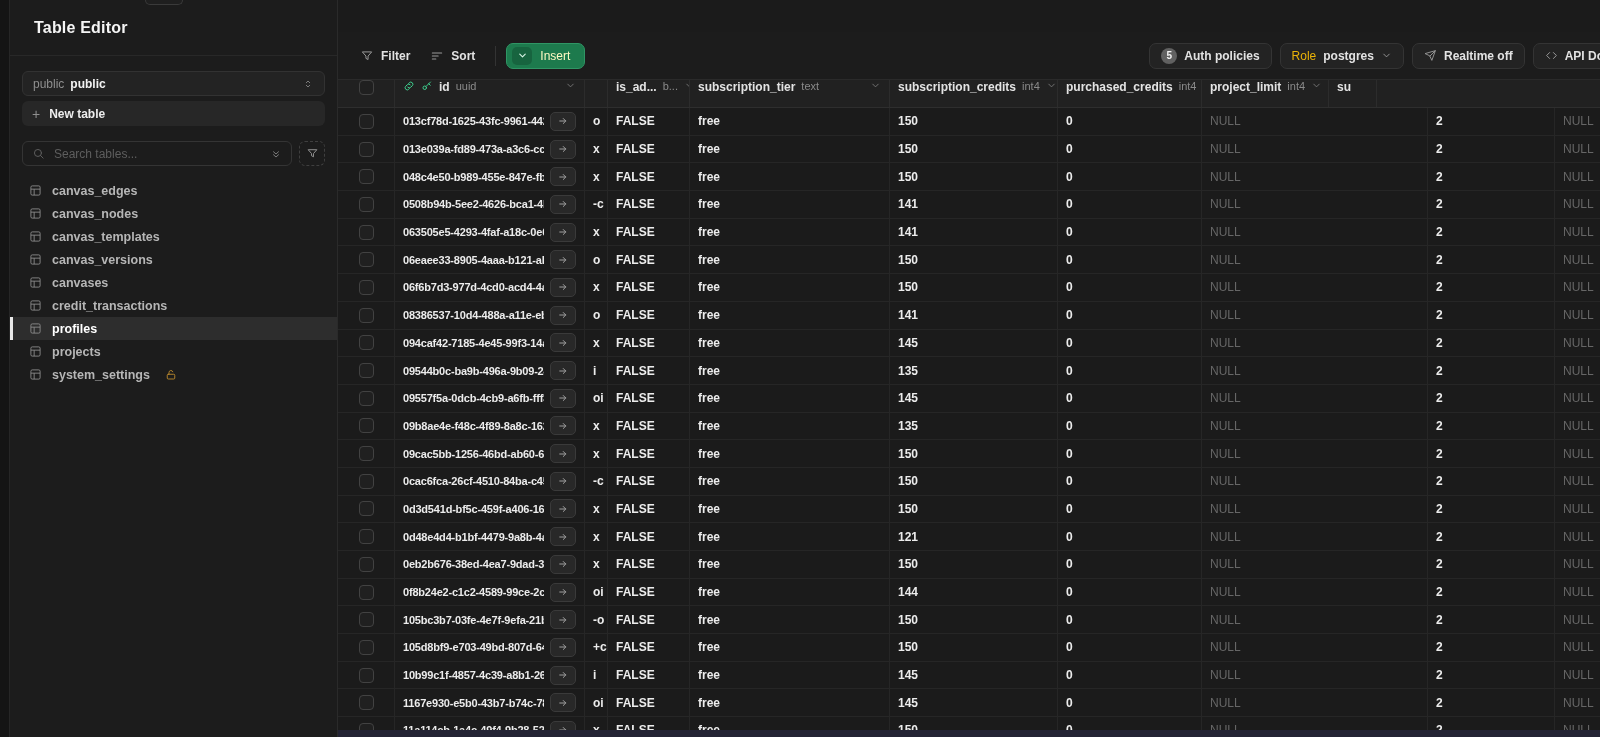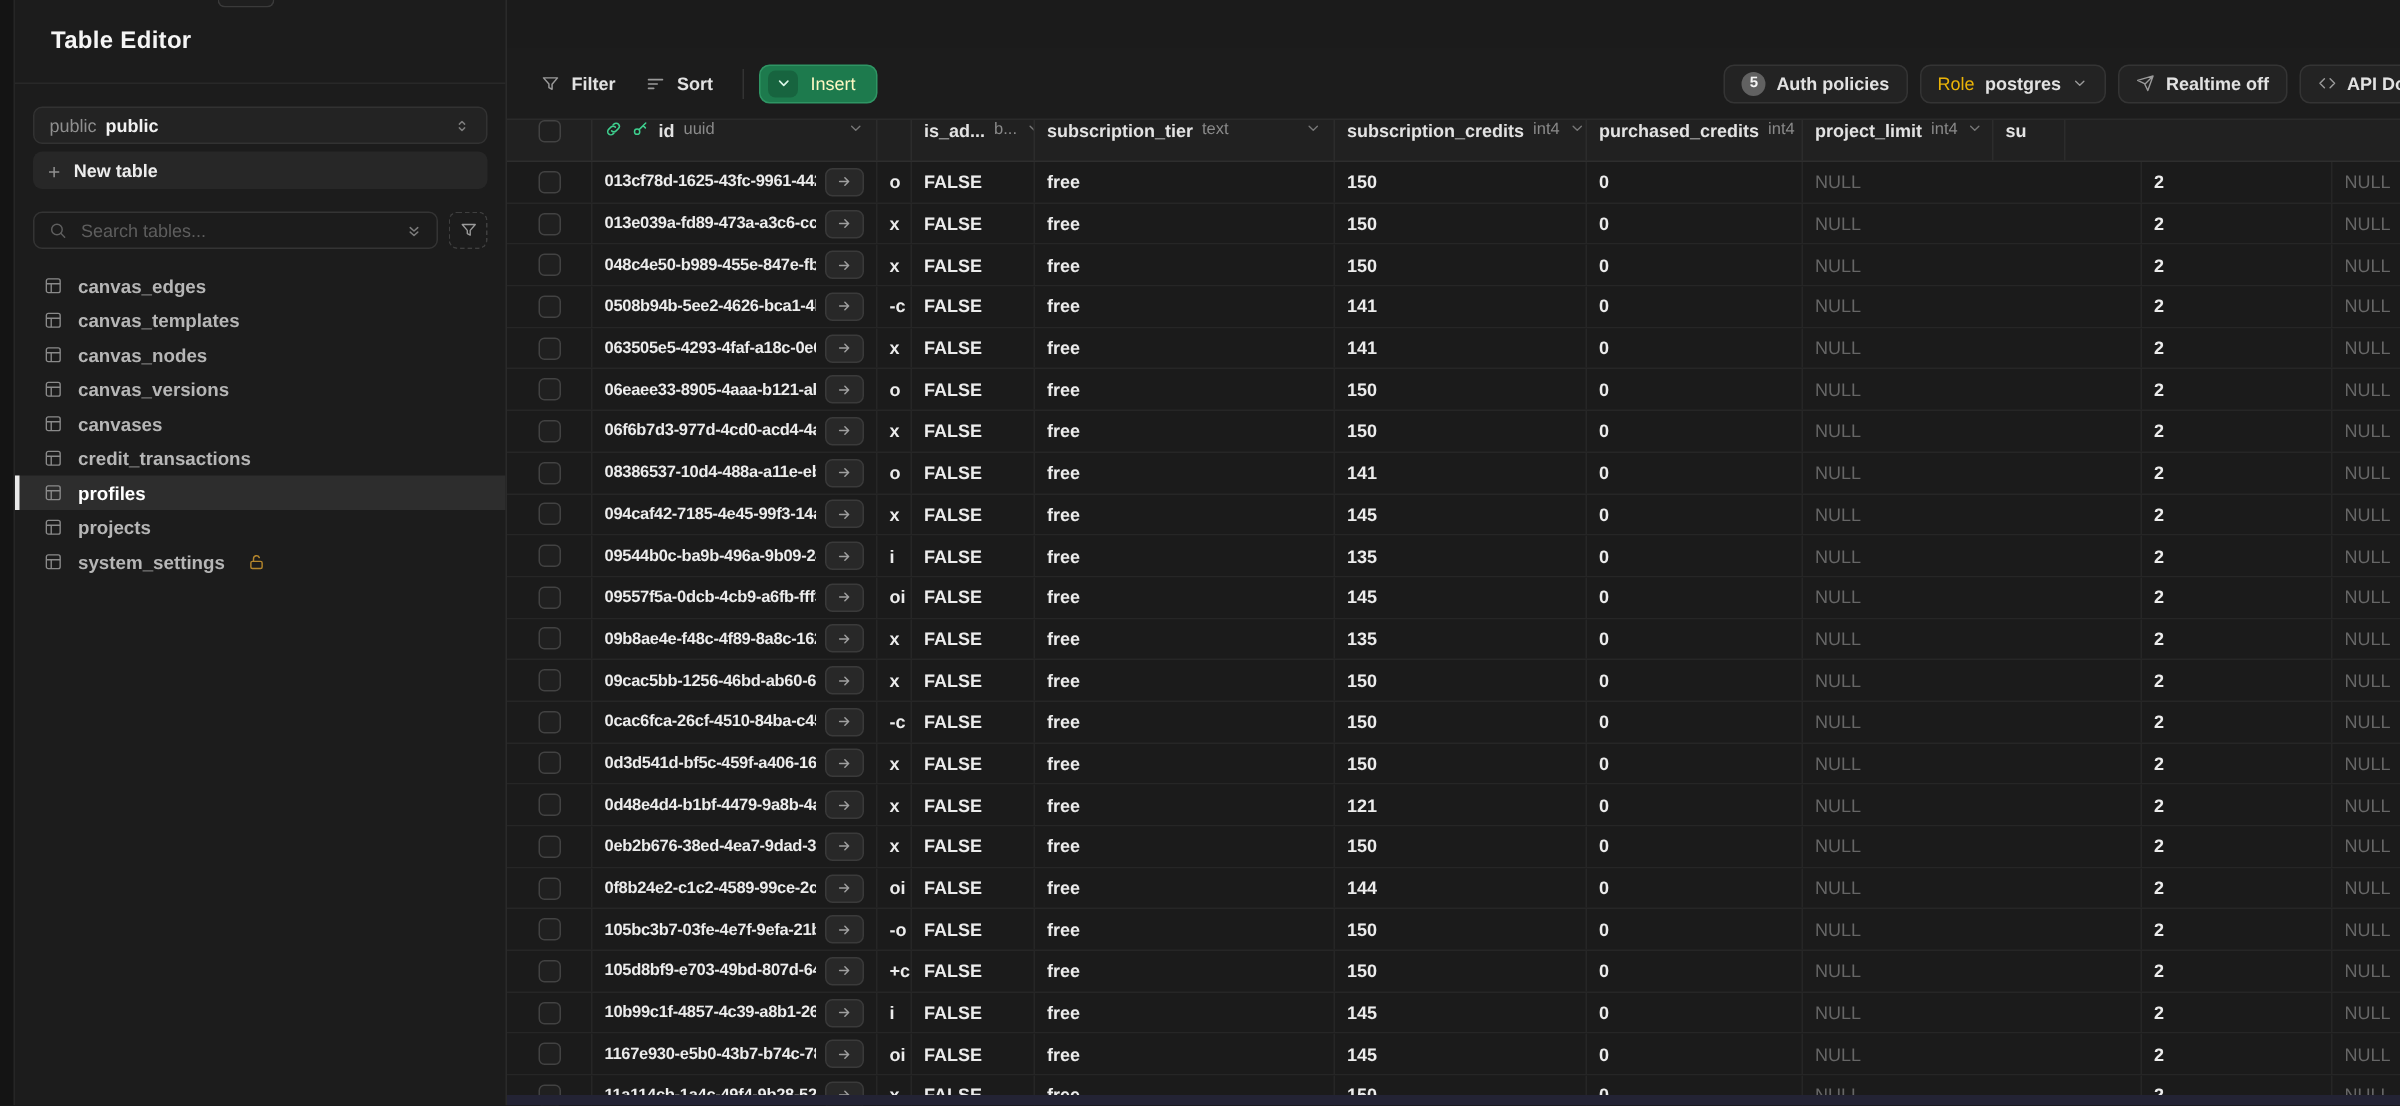--- a/index.html
+++ b/index.html
@@ -150,30 +150,30 @@
           </span>
           <span class="sb-label">canvas_edges</span>
         </div>
         <div class="sb-item">
           <span class="tbl-ic">
             <svg viewBox="0 0 24 24" width="13" height="13" fill="none" stroke="currentColor" stroke-width="1.7">
               <rect x="3.5" y="3.5" width="17" height="17" rx="2.5"></rect>
               <path d="M3.5 9.5h17M9.5 9.5v11"></path>
             </svg>
           </span>
-          <span class="sb-label">canvas_templates</span>
+          <span class="sb-label">canvas_nodes</span>
         </div>
         <div class="sb-item">
           <span class="tbl-ic">
             <svg viewBox="0 0 24 24" width="13" height="13" fill="none" stroke="currentColor" stroke-width="1.7">
               <rect x="3.5" y="3.5" width="17" height="17" rx="2.5"></rect>
               <path d="M3.5 9.5h17M9.5 9.5v11"></path>
             </svg>
           </span>
-          <span class="sb-label">canvas_nodes</span>
+          <span class="sb-label">canvas_templates</span>
         </div>
         <div class="sb-item">
           <span class="tbl-ic">
             <svg viewBox="0 0 24 24" width="13" height="13" fill="none" stroke="currentColor" stroke-width="1.7">
               <rect x="3.5" y="3.5" width="17" height="17" rx="2.5"></rect>
               <path d="M3.5 9.5h17M9.5 9.5v11"></path>
             </svg>
           </span>
           <span class="sb-label">canvas_versions</span>
         </div>

